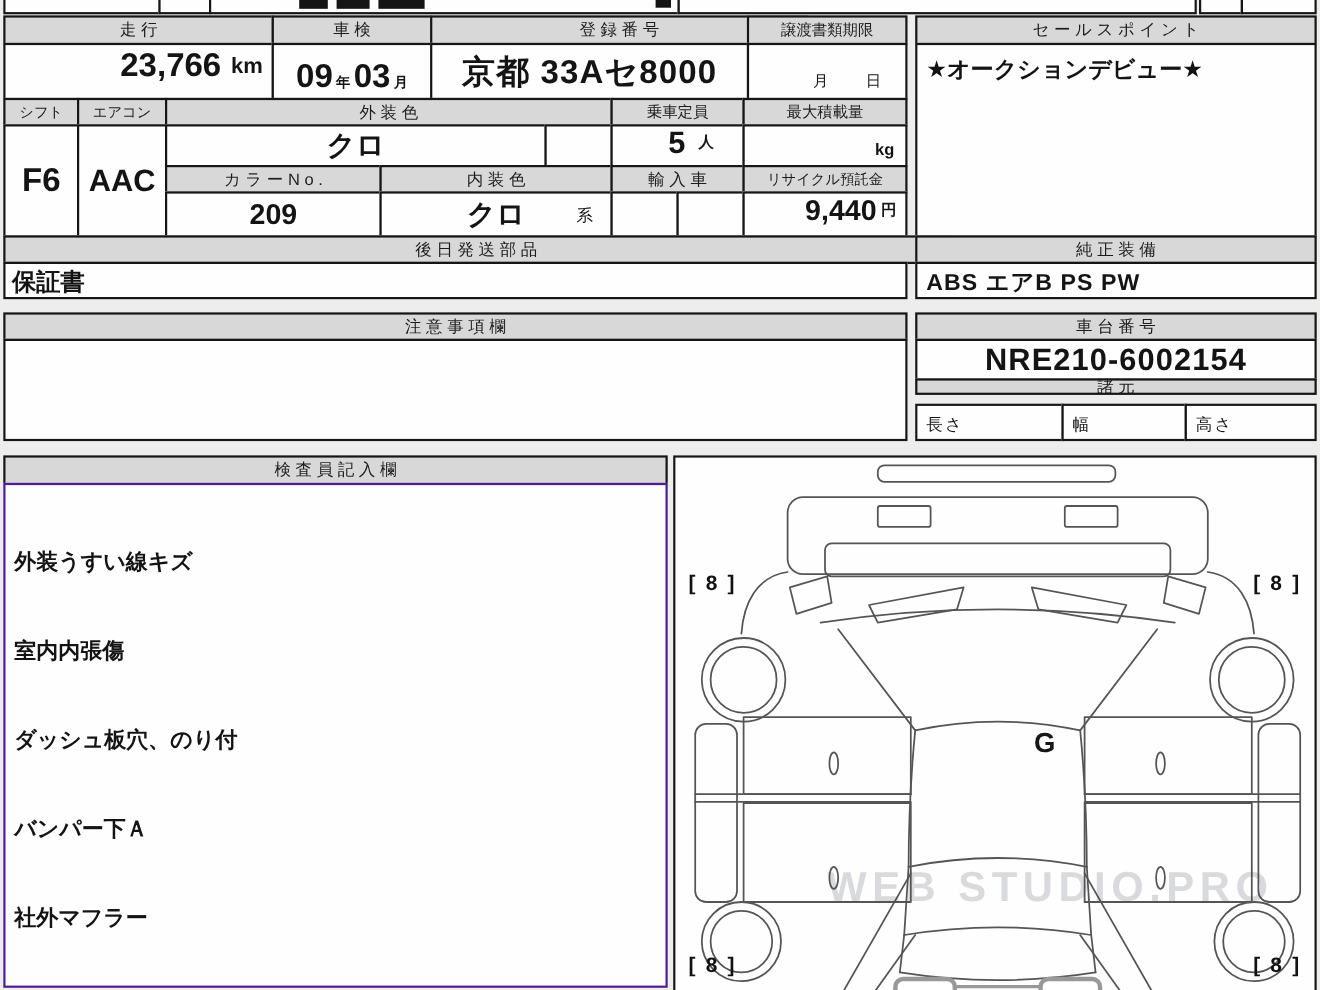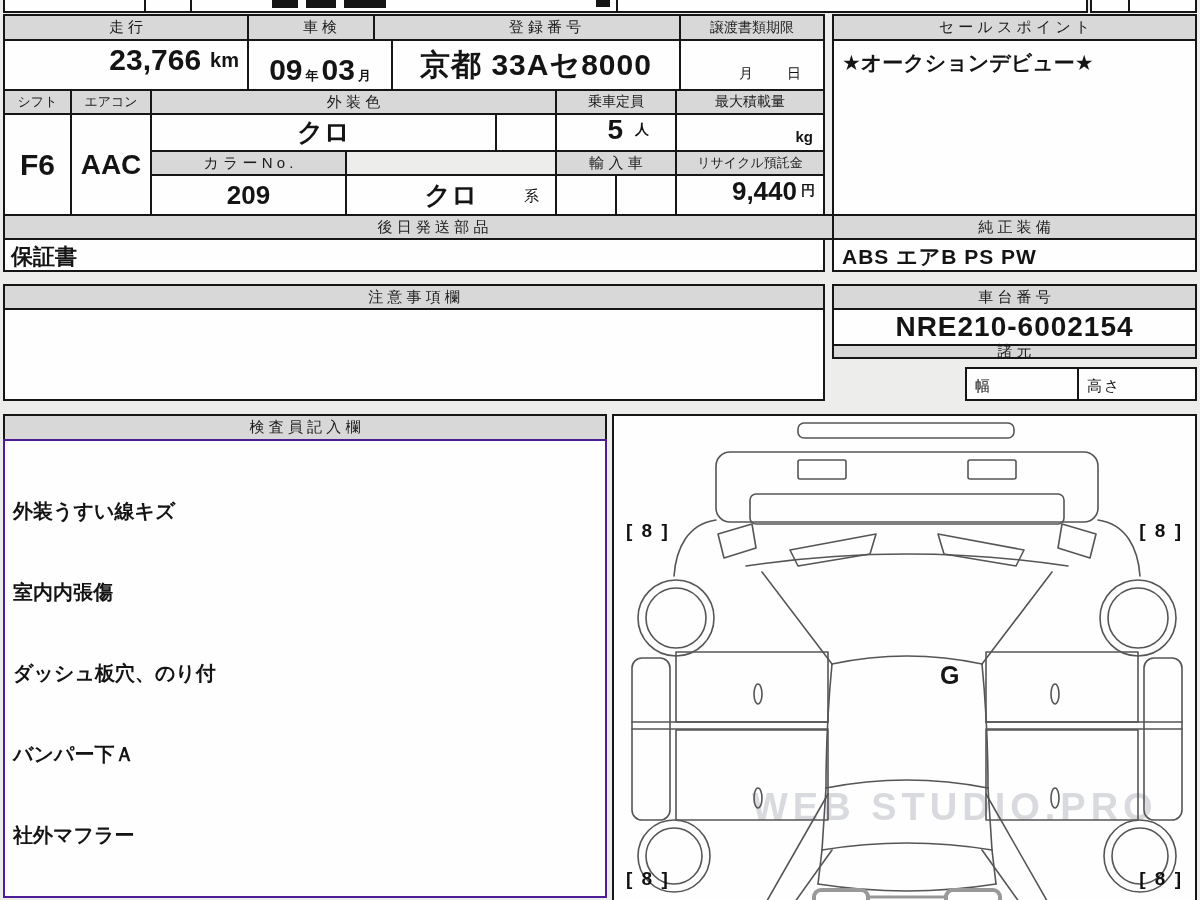--- a/index.html
+++ b/index.html
@@ -38,21 +38,21 @@
   <div class="cell" style="left:616px;top:-8px;width:472px;height:21px;"></div>
   <div class="cell" style="left:1090px;top:-8px;width:40px;height:21px;"></div>
   <div class="cell" style="left:1128px;top:-8px;width:69px;height:21px;"></div>
   <div class="frag" style="left:272px;top:0;width:26px;height:8px;"></div>
   <div class="frag" style="left:306px;top:0;width:30px;height:8px;"></div>
   <div class="frag" style="left:344px;top:0;width:42px;height:8px;"></div>
   <div class="frag" style="left:596px;top:0;width:14px;height:7px;"></div>
 
   <div class="cell hdr" style="left:3px;top:14px;width:246px;height:27px;">走 行</div>
   <div class="cell hdr" style="left:247px;top:14px;width:146px;height:27px;">車 検</div>
-  <div class="cell hdr" style="left:373px;top:14px;width:344px;height:27px;text-align:right;">登 録 番 号</div>
+  <div class="cell hdr" style="left:391px;top:14px;width:344px;height:27px;text-align:right;">登 録 番 号</div>
   <div class="cell hdr mid" style="left:679px;top:14px;width:146px;height:27px;">譲渡書類期限</div>
   <div class="cell hdr" style="left:832px;top:14px;width:365px;height:27px;">セ ー ル ス ポ イ ン ト</div>
 
   <div class="cell flexr" style="left:3px;top:39px;width:246px;height:52px;padding:0 8px 10px 0;">
     <span class="big">23,766</span>
     <span style="font-size:20px;font-weight:bold;margin-left:9px;">km</span>
   </div>
   <div class="cell flexc" style="left:247px;top:39px;width:146px;height:52px;align-items:baseline;padding-top:12px;">
     <span class="big">09</span>
     <span style="font-size:13px;font-weight:bold;margin:0 3px;">年</span>
@@ -82,20 +82,21 @@
   <div class="cell" style="left:495px;top:113px;width:62px;height:39px;"></div>
   <div class="cell flexr" style="left:555px;top:113px;width:122px;height:39px;padding:0 26px 6px 0;">
     <span style="font-size:28px;font-weight:bold;">5</span>
     <span class="unit" style="margin-left:12px;">人</span>
   </div>
   <div class="cell" style="left:675px;top:113px;width:150px;height:39px;">
     <span style="position:absolute;right:10px;bottom:5px;font-size:15px;font-weight:bold;">kg</span>
   </div>
 
   <div class="cell hdr" style="left:150px;top:150px;width:197px;height:26px;">カ ラ ー N o .</div>
+  <div class="cell hdr" style="left:345px;top:150px;width:212px;height:26px;">内 装 色</div>
   <div class="cell hdr" style="left:555px;top:150px;width:122px;height:26px;">輸 入 車</div>
   <div class="cell hdr small" style="left:675px;top:150px;width:150px;height:26px;">リサイクル預託金</div>
 
   <div class="cell flexc med" style="left:150px;top:174px;width:197px;height:42px;">209</div>
   <div class="cell flexc med" style="left:345px;top:174px;width:212px;height:42px;">
     <span>クロ</span>
     <span style="position:absolute;right:16px;bottom:8px;font-size:15px;font-weight:normal;">系</span>
   </div>
   <div class="cell" style="left:555px;top:174px;width:62px;height:42px;"></div>
   <div class="cell" style="left:615px;top:174px;width:62px;height:42px;"></div>
@@ -113,20 +114,23 @@
   <div class="cell" style="left:832px;top:238px;width:365px;height:34px;">
     <span style="position:absolute;left:8px;top:3px;font-size:21px;font-weight:bold;letter-spacing:1px;">ABS エアB PS PW</span>
   </div>
 
   <div class="cell hdr" style="left:3px;top:284px;width:822px;height:26px;">注 意 事 項 欄</div>
   <div class="cell" style="left:3px;top:308px;width:822px;height:93px;"></div>
 
   <div class="cell hdr" style="left:832px;top:284px;width:365px;height:26px;">車 台 番 号</div>
   <div class="cell flexc" style="left:832px;top:308px;width:365px;height:38px;font-size:28px;font-weight:bold;letter-spacing:1px;">NRE210-6002154</div>
   <div class="cell hdr" style="left:832px;top:344px;width:365px;height:15px;">諸 元</div>
+  <div class="cell" style="left:832px;top:367px;width:135px;height:34px;">
+    <span style="position:absolute;left:8px;top:8px;font-size:15px;letter-spacing:2px;">長さ</span>
+  </div>
   <div class="cell" style="left:965px;top:367px;width:114px;height:34px;">
     <span style="position:absolute;left:8px;top:8px;font-size:15px;letter-spacing:2px;">幅</span>
   </div>
   <div class="cell" style="left:1077px;top:367px;width:120px;height:34px;">
     <span style="position:absolute;left:8px;top:8px;font-size:15px;letter-spacing:2px;">高さ</span>
   </div>
 
   <div class="cell hdr" style="left:3px;top:414px;width:604px;height:27px;">検 査 員 記 入 欄</div>
   <div class="notes-list">
     <div>外装うすい線キズ</div>

